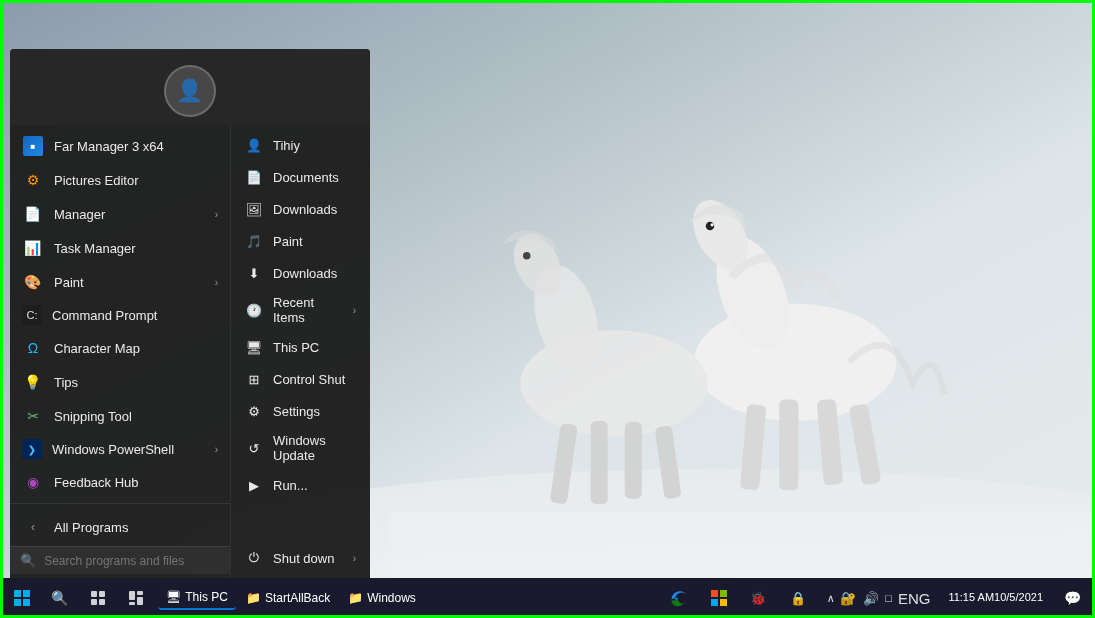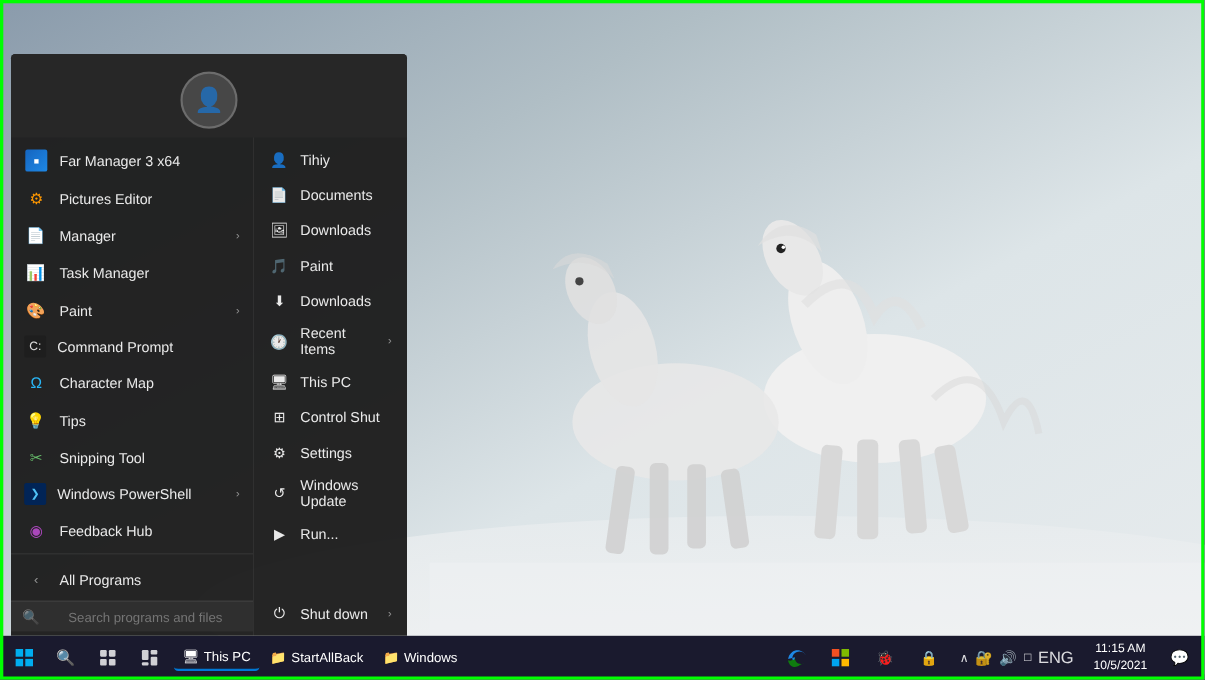--- a/index.html
+++ b/index.html
@@ -106,22 +106,22 @@
       display: flex;
       align-items: center;
       gap: 6px;
       padding: 0 6px;
       color: rgba(255,255,255,0.85);
       font-size: 13px;
     }
 
     .taskbar-clock {
       display: flex;
-      flex-direction: column;
-      align-items: center;
+      flex-direction: row;
+      align-items: flex-start;
       font-size: 11px;
       padding: 0 8px;
       line-height: 1.4;
       color: white;
     }
 
     .taskbar-notif {
       width: 36px;
       height: 36px;
       display: flex;
@@ -239,21 +239,20 @@
       background: rgba(50,50,50,0.8);
       border-top: 1px solid rgba(255,255,255,0.08);
     }
     .start-search input {
       background: transparent;
       border: none;
       outline: none;
       color: rgba(255,255,255,0.6);
       font-size: 12px;
       width: 100%;
-      text-align: center;
     }
     .start-search-icon {
       color: rgba(255,255,255,0.5);
       font-size: 13px;
     }
 
     
     #start-right {
       flex: 1;
       display: flex;

